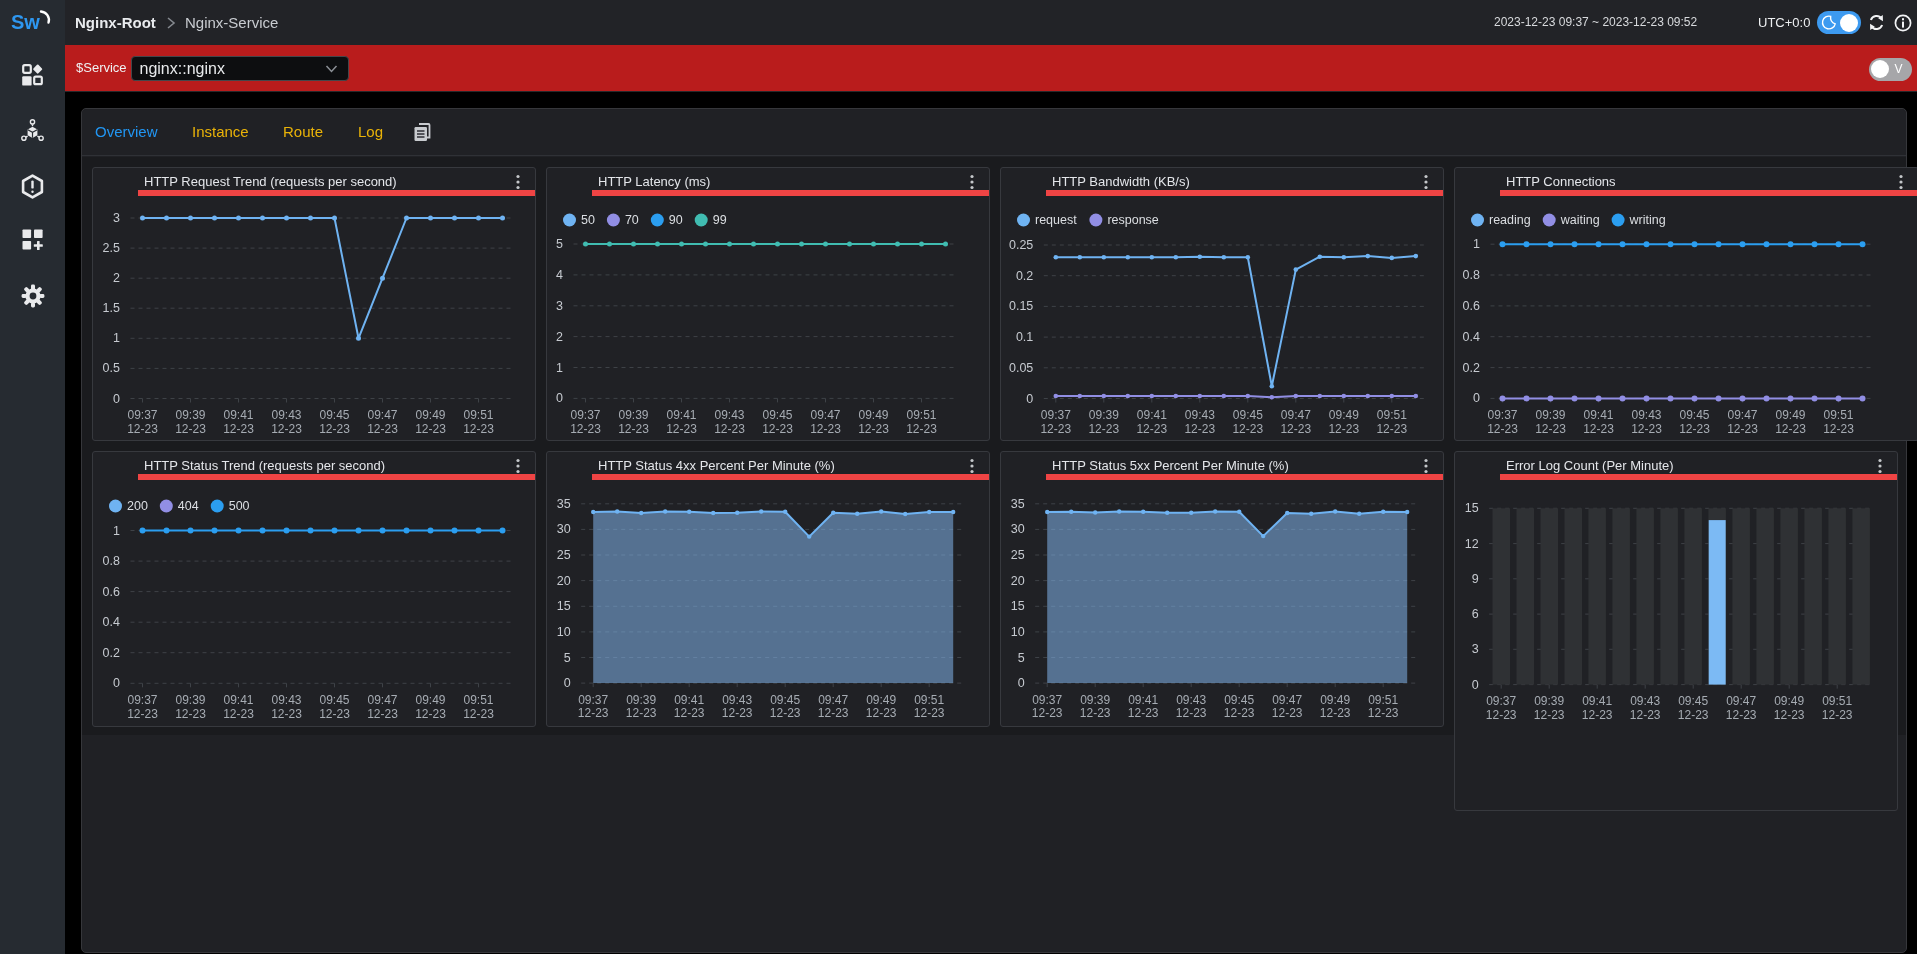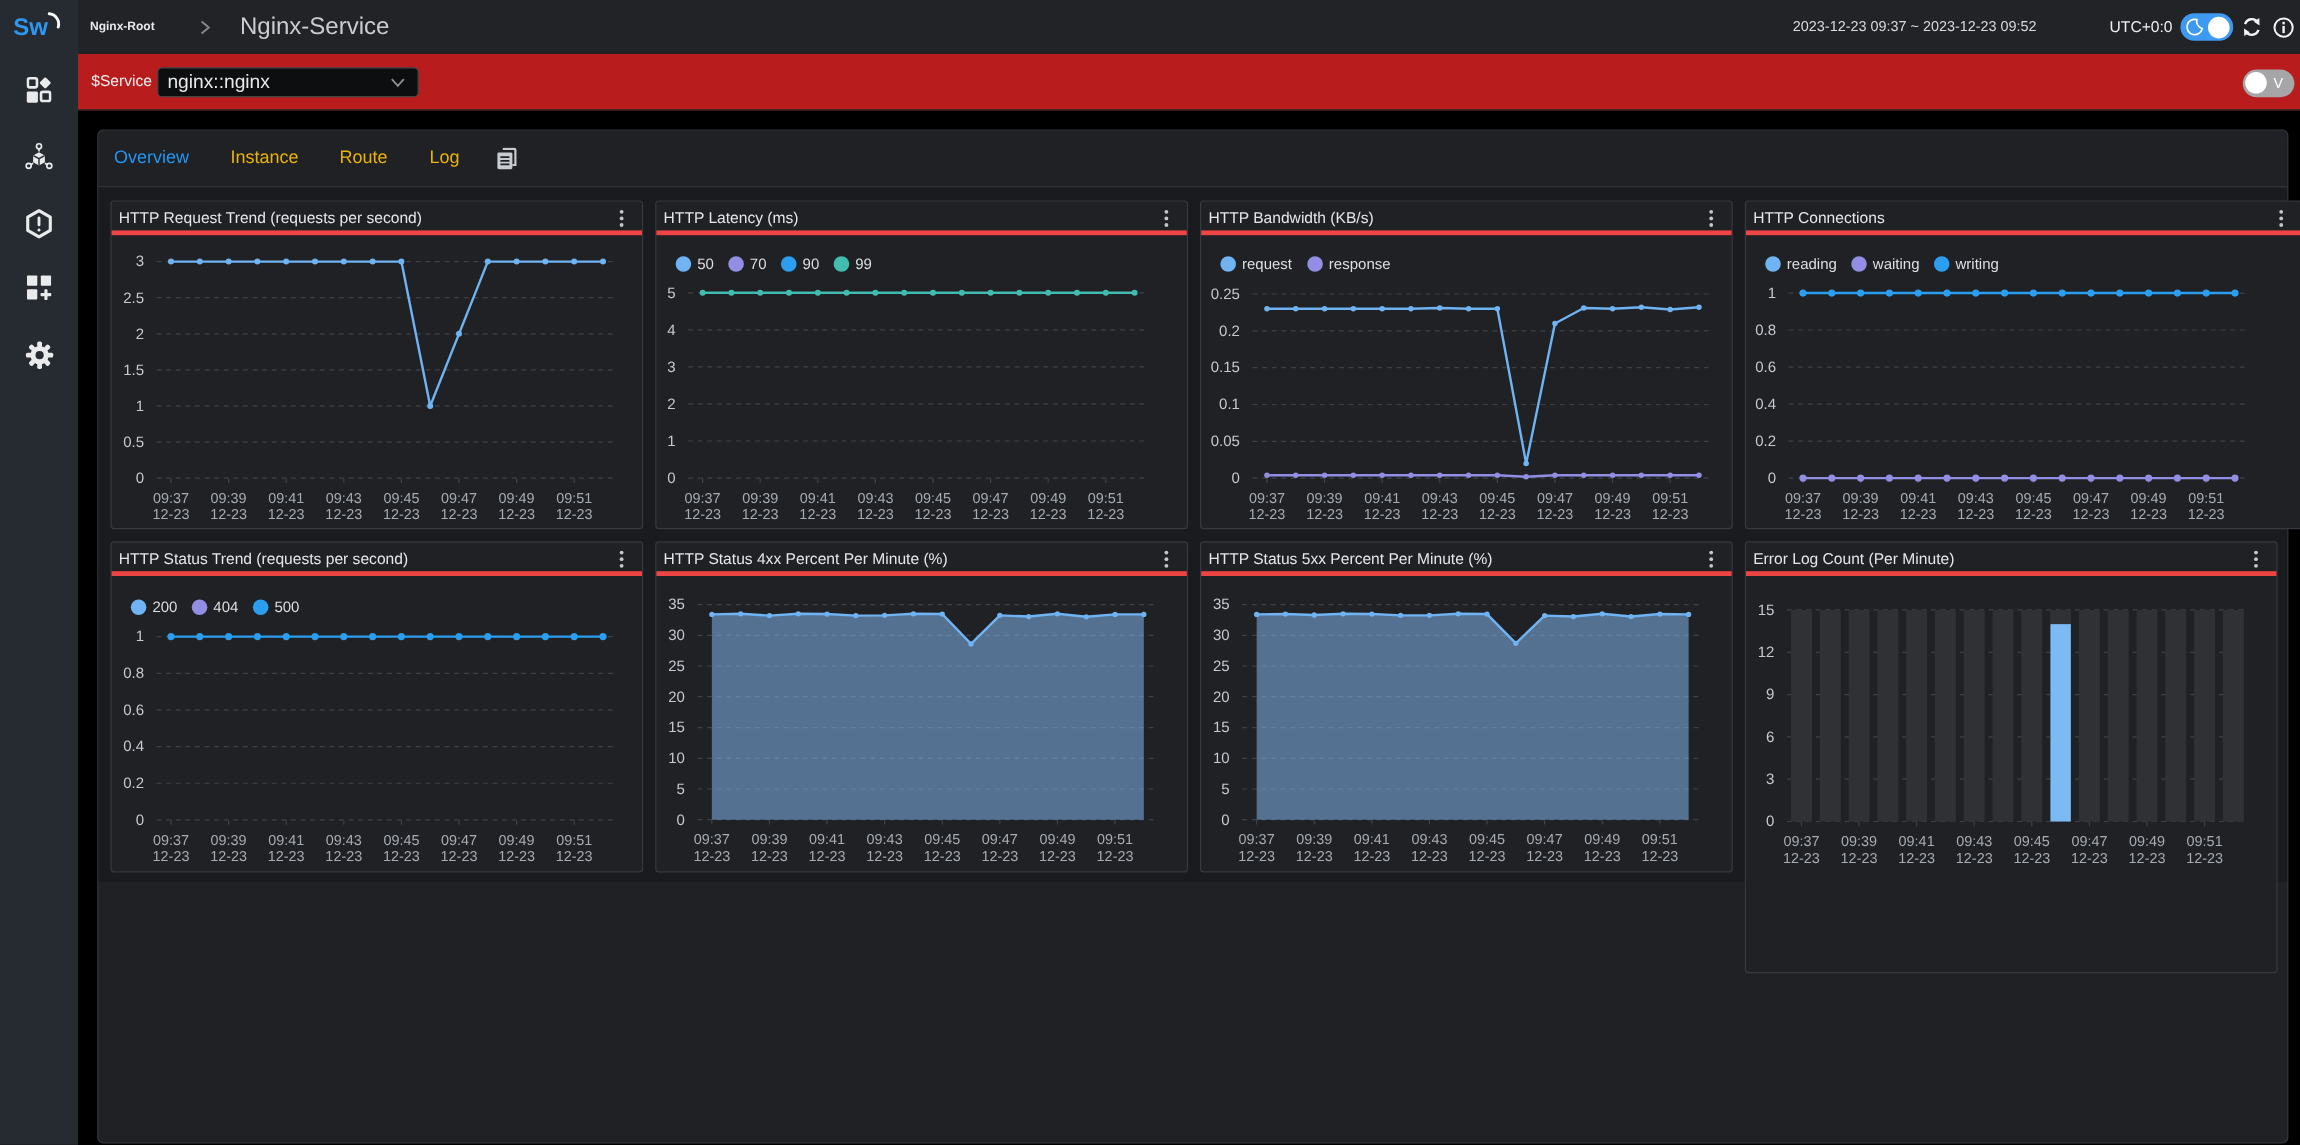--- a/index.html
+++ b/index.html
@@ -11,33 +11,33 @@
 #toolbar { position:absolute; left:65px; top:45px; width:1852px; height:47px; background:#b91c1c;
   border-bottom:1px solid #27282b; }
 #side { position:absolute; left:0; top:0; width:65px; height:954px; background:#262b31; z-index:5; }
 #panel { position:absolute; left:81px; top:108px; width:1826px; height:845px;
   background:#202125; border:1px solid #36373b; border-radius:5px; }
 #tabs { position:absolute; left:0; top:0; width:100%; height:47px; border-bottom:1px solid #2f3136;
   background:#202125; border-radius:5px 5px 0 0; }
 #gridbg { position:absolute; left:0; top:48px; width:1824px; height:578px; background:#1a1b1e; }
 #tabs span { position:absolute; top:0; line-height:46px; font-size:15px; color:#eab308; }
 .card { position:absolute; background:#202125; border:1px solid #37393e; border-radius:3px; }
-.chd { height:28px; border-bottom:4px solid #ef4444; position:relative; }
+.chd { height:28px; border-bottom:6px solid #ef4444; position:relative;margin-left:45px; }
 .chd span { position:absolute; left:6px; top:0; line-height:28px; font-size:13px; color:#e4e6ea; }
 .dm { position:absolute; right:14px; top:2px; }
 .plot { position:absolute; left:0; top:28px; }
 </style>
 </head>
 <body>
 <div id="topbar">
-  <span class="abs" style="left:10px;top:0;line-height:45px;font-size:10px;font-weight:bold;color:#e9ebee">Nginx-Root</span>
+  <span class="abs" style="left:10px;top:0;line-height:45px;font-size:15px;font-weight:bold;color:#e9ebee">Nginx-Root</span>
   <svg class="abs" style="left:100px;top:16px" width="12" height="14" viewBox="0 0 12 14">
       <polyline points="3,2 9,7 3,12" fill="none" stroke="#85898f" stroke-width="1.6"></polyline>
     </svg>
-  <span class="abs" style="left:135px;top:0;line-height:45px;font-size:20px;color:#c9ccd1">Nginx-Service</span>
+  <span class="abs" style="left:120px;top:0;line-height:45px;font-size:15px;color:#c9ccd1">Nginx-Service</span>
   <span class="abs" style="left:1429px;top:0;line-height:45px;font-size:12px;color:#d8dadd">2023-12-23 09:37 ~ 2023-12-23 09:52</span>
   <span class="abs" style="left:1693px;top:0;line-height:45px;font-size:13px;color:#eef0f2">UTC+0:0</span>
   <div class="abs" style="left:1752px;top:11px;width:44px;height:23px;border-radius:12px;background:#3d9af0">
     <svg class="abs" style="left:4px;top:3px" width="17" height="17" viewBox="0 0 17 17">
         <path d="M11.5 3 A6.4 6.4 0 1 0 13.5 11.5 A6.9 6.9 0 0 1 11.5 3 Z" fill="none" stroke="#fff" stroke-width="1.4" transform="rotate(-18 8.5 8.5)"></path>
       </svg>
     <div class="abs" style="right:3px;top:2.5px;width:18px;height:18px;border-radius:50%;background:#fff"></div>
   </div>
   <svg class="abs" style="left:1802px;top:13px" width="19" height="19" viewBox="0 0 20 20">
     <path d="M4.1 7.4 A6.3 6.3 0 0 1 15.3 5.9" fill="none" stroke="#f2f3f5" stroke-width="2.1"></path>

